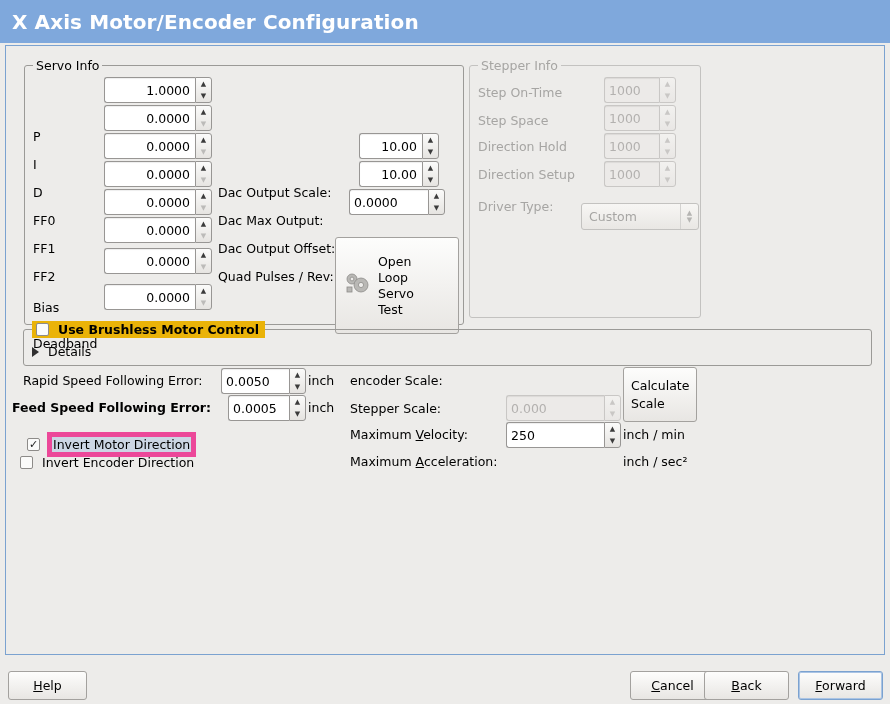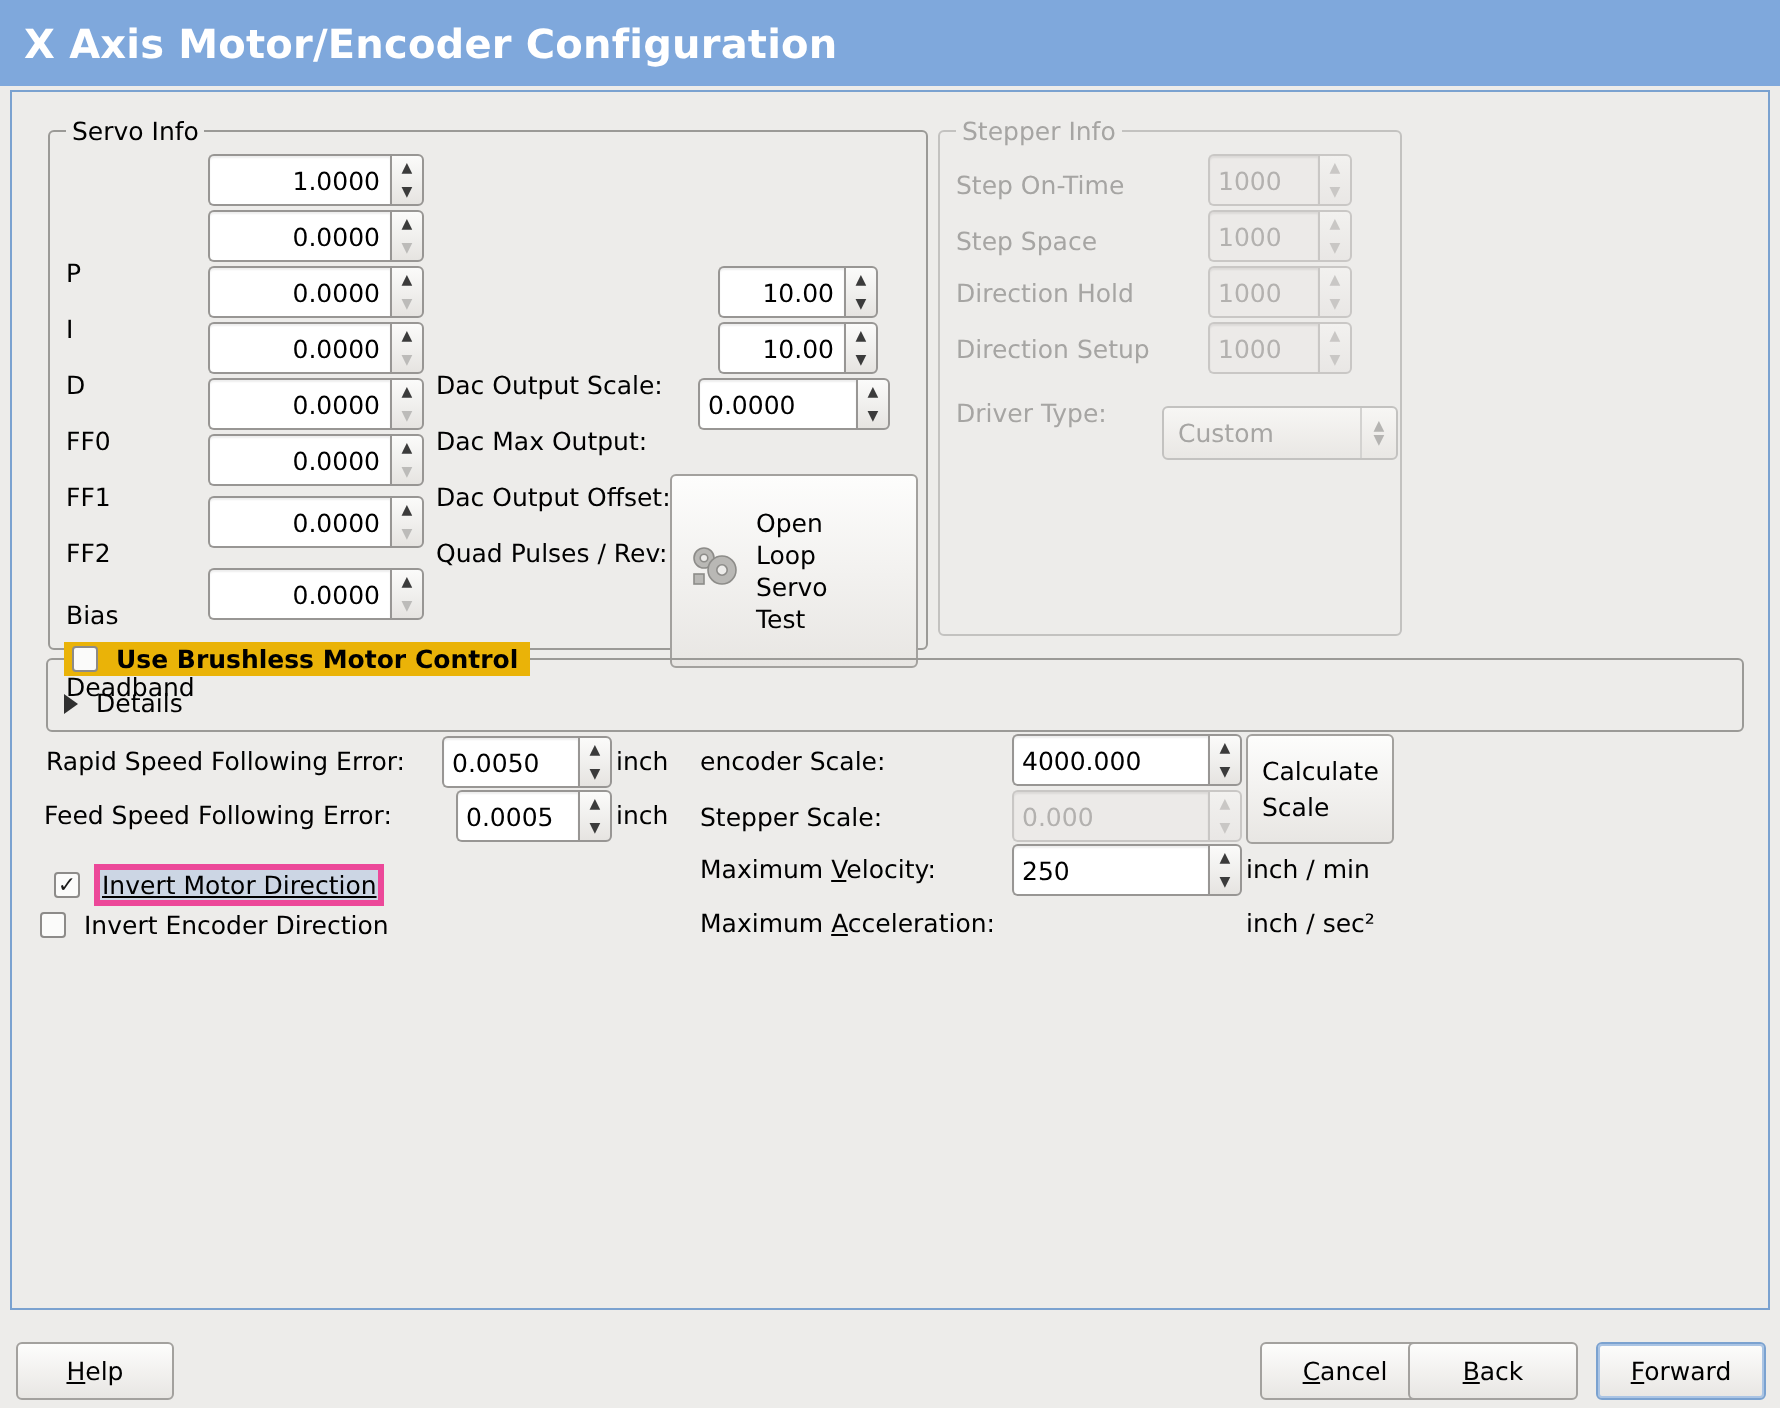--- a/index.html
+++ b/index.html
@@ -122,23 +122,22 @@
     background: #fbfbfa;
     display: flex; align-items: center; justify-content: center;
     font-size: 11px; line-height: 11px; color: #1a1a1a;
     flex: 0 0 auto;
   }
   .check .box.checked::after { content: "\2713"; font-size: 11px; }
   .check .ctext { margin-left: 7px; font-size: 12.5px; white-space: nowrap; padding: 1px 2px; }
   .check .ctext.bold { font-weight: bold; }
   .check .ctext.focused {
     background: #ccd6e4;
-    border: 3px solid #ec4899;
+    border: 5px solid #ec4899;
     padding: 0px 1px;
-    text-decoration: underline;
   }
 
   
   .expander { position: absolute; display: flex; align-items: center; }
   .expander .tri {
     width: 0; height: 0;
     border-left: 7px solid #303030;
     border-top: 5px solid transparent;
     border-bottom: 5px solid transparent;
     margin-right: 9px;
@@ -342,48 +341,41 @@
   <div class="lbl" style="left:17px; top:327px;">Rapid Speed Following Error:</div>
   <div class="spin" style="left:215px; top:322px; width:85px;">
     <div class="entry left">0.0050</div>
     <div class="btns">
       <div class="ar up"></div>
       <div class="ar down"></div>
     </div>
   </div>
   <div class="lbl" style="left:302px; top:327px;">inch</div>
 
-  <div class="lbl" style="left:16px; top:354px;">Feed Speed Following Error:</div>
+  <div class="lbl" style="left:6px; top:354px;font-weight:bold;">Feed Speed Following Error:</div>
   <div class="spin" style="left:222px; top:349px; width:78px;">
     <div class="entry left">0.0005</div>
     <div class="btns">
       <div class="ar up"></div>
       <div class="ar down"></div>
     </div>
   </div>
   <div class="lbl" style="left:302px; top:354px;">inch</div>
 
   <div class="check" style="left:21px; top:386px;">
     <span class="box checked"></span>
     <span class="ctext focused">Invert Motor Direction</span>
   </div>
   <div class="check" style="left:14px; top:408px;">
     <span class="box"></span>
     <span class="ctext">Invert Encoder Direction</span>
   </div>
 
 
   <div class="lbl" style="left:344px; top:327px;">encoder Scale:</div>
-  <div class="spin" style="left:500px; top:321px; width:115px;">
-    <div class="entry left">4000.000</div>
-    <div class="btns">
-      <div class="ar up"></div>
-      <div class="ar down"></div>
-    </div>
-  </div>
 
   <div class="lbl" style="left:344px; top:355px;">Stepper Scale:</div>
   <div class="spin disabled" style="left:500px; top:349px; width:115px;">
     <div class="entry left">0.000</div>
     <div class="btns">
       <div class="ar up"></div>
       <div class="ar down"></div>
     </div>
   </div>
 

